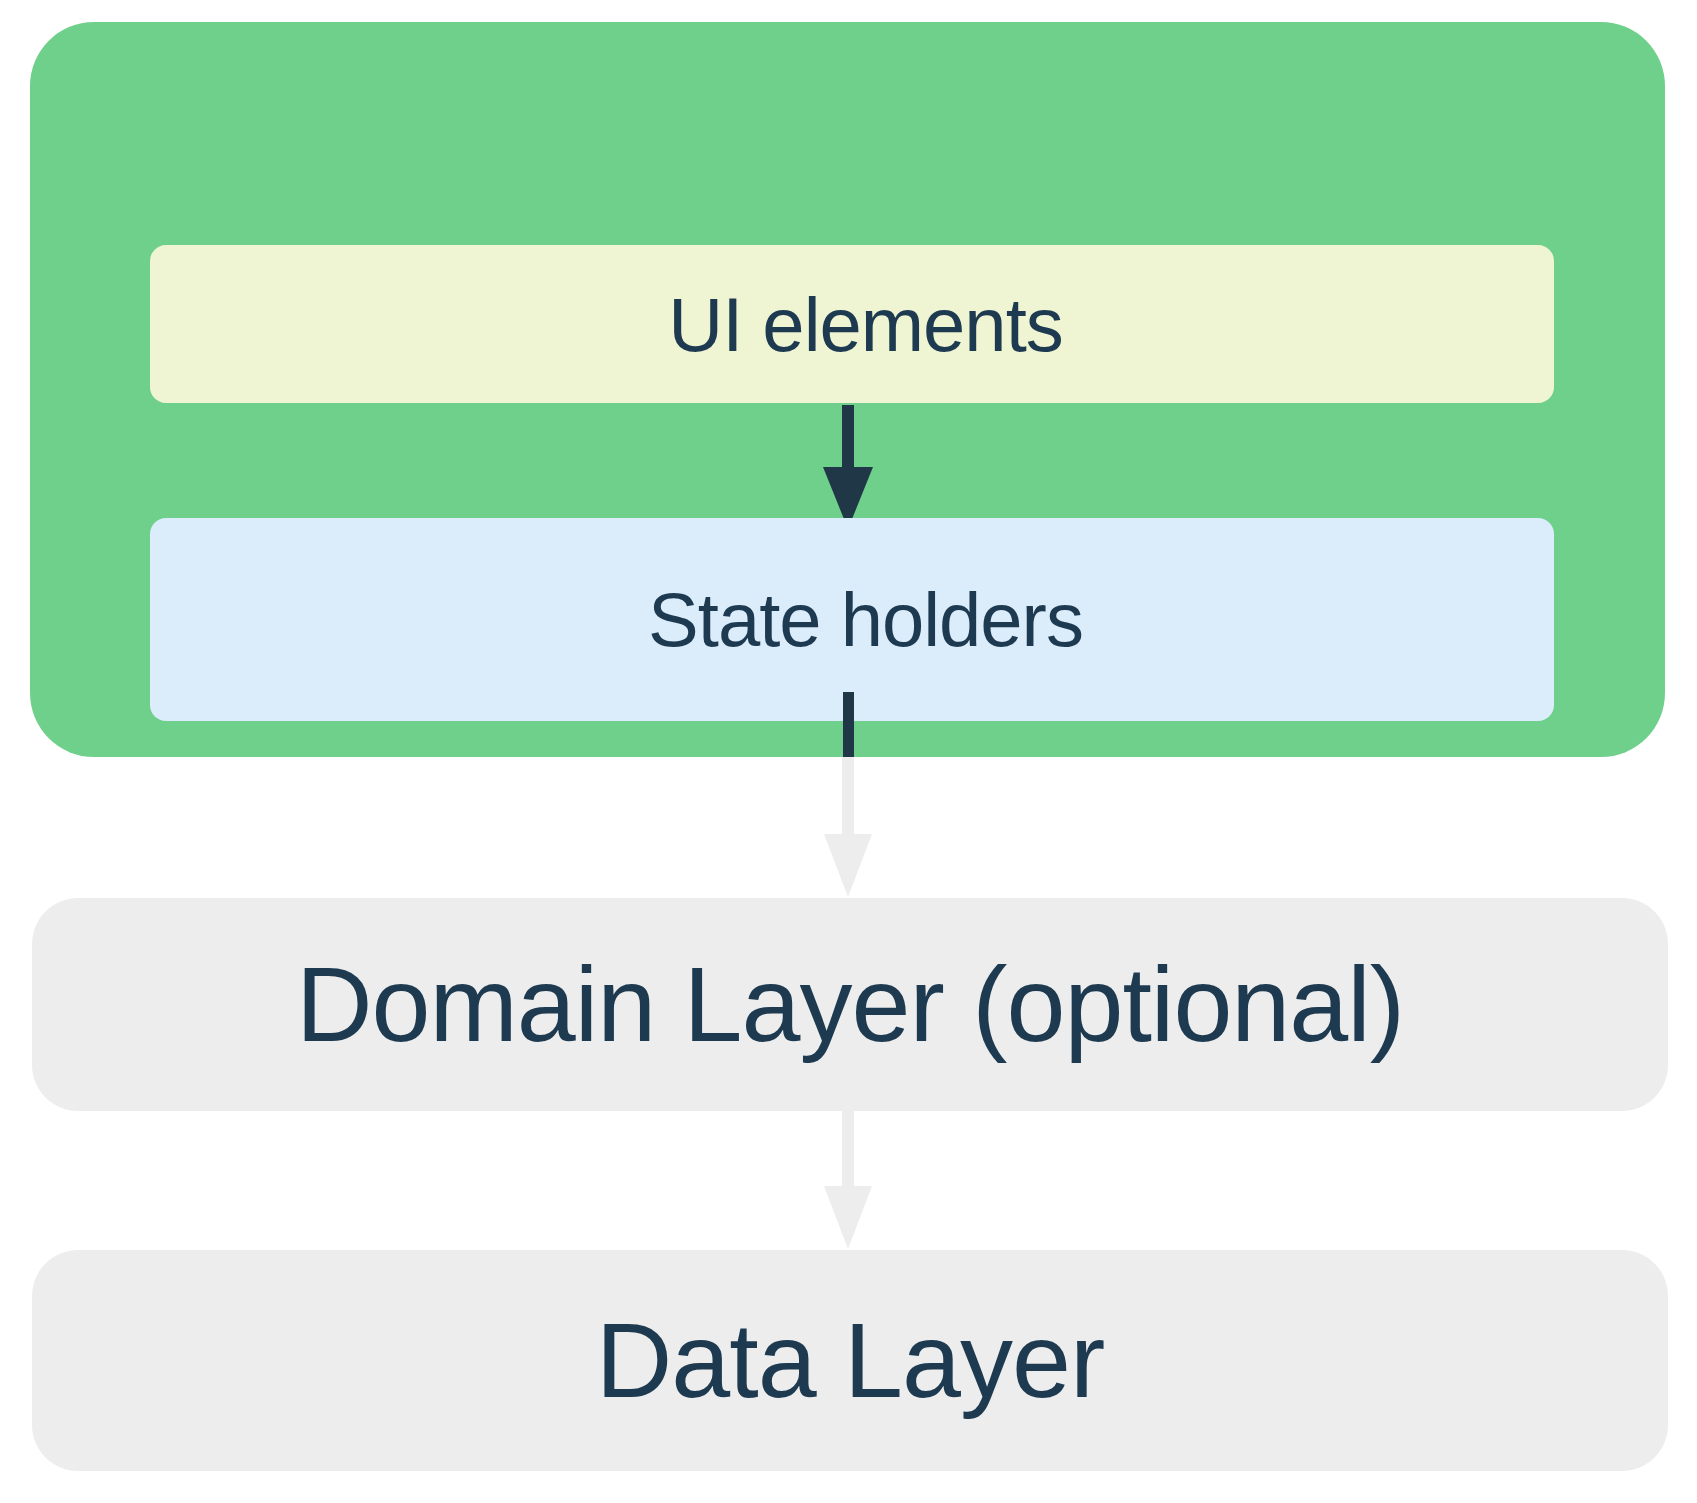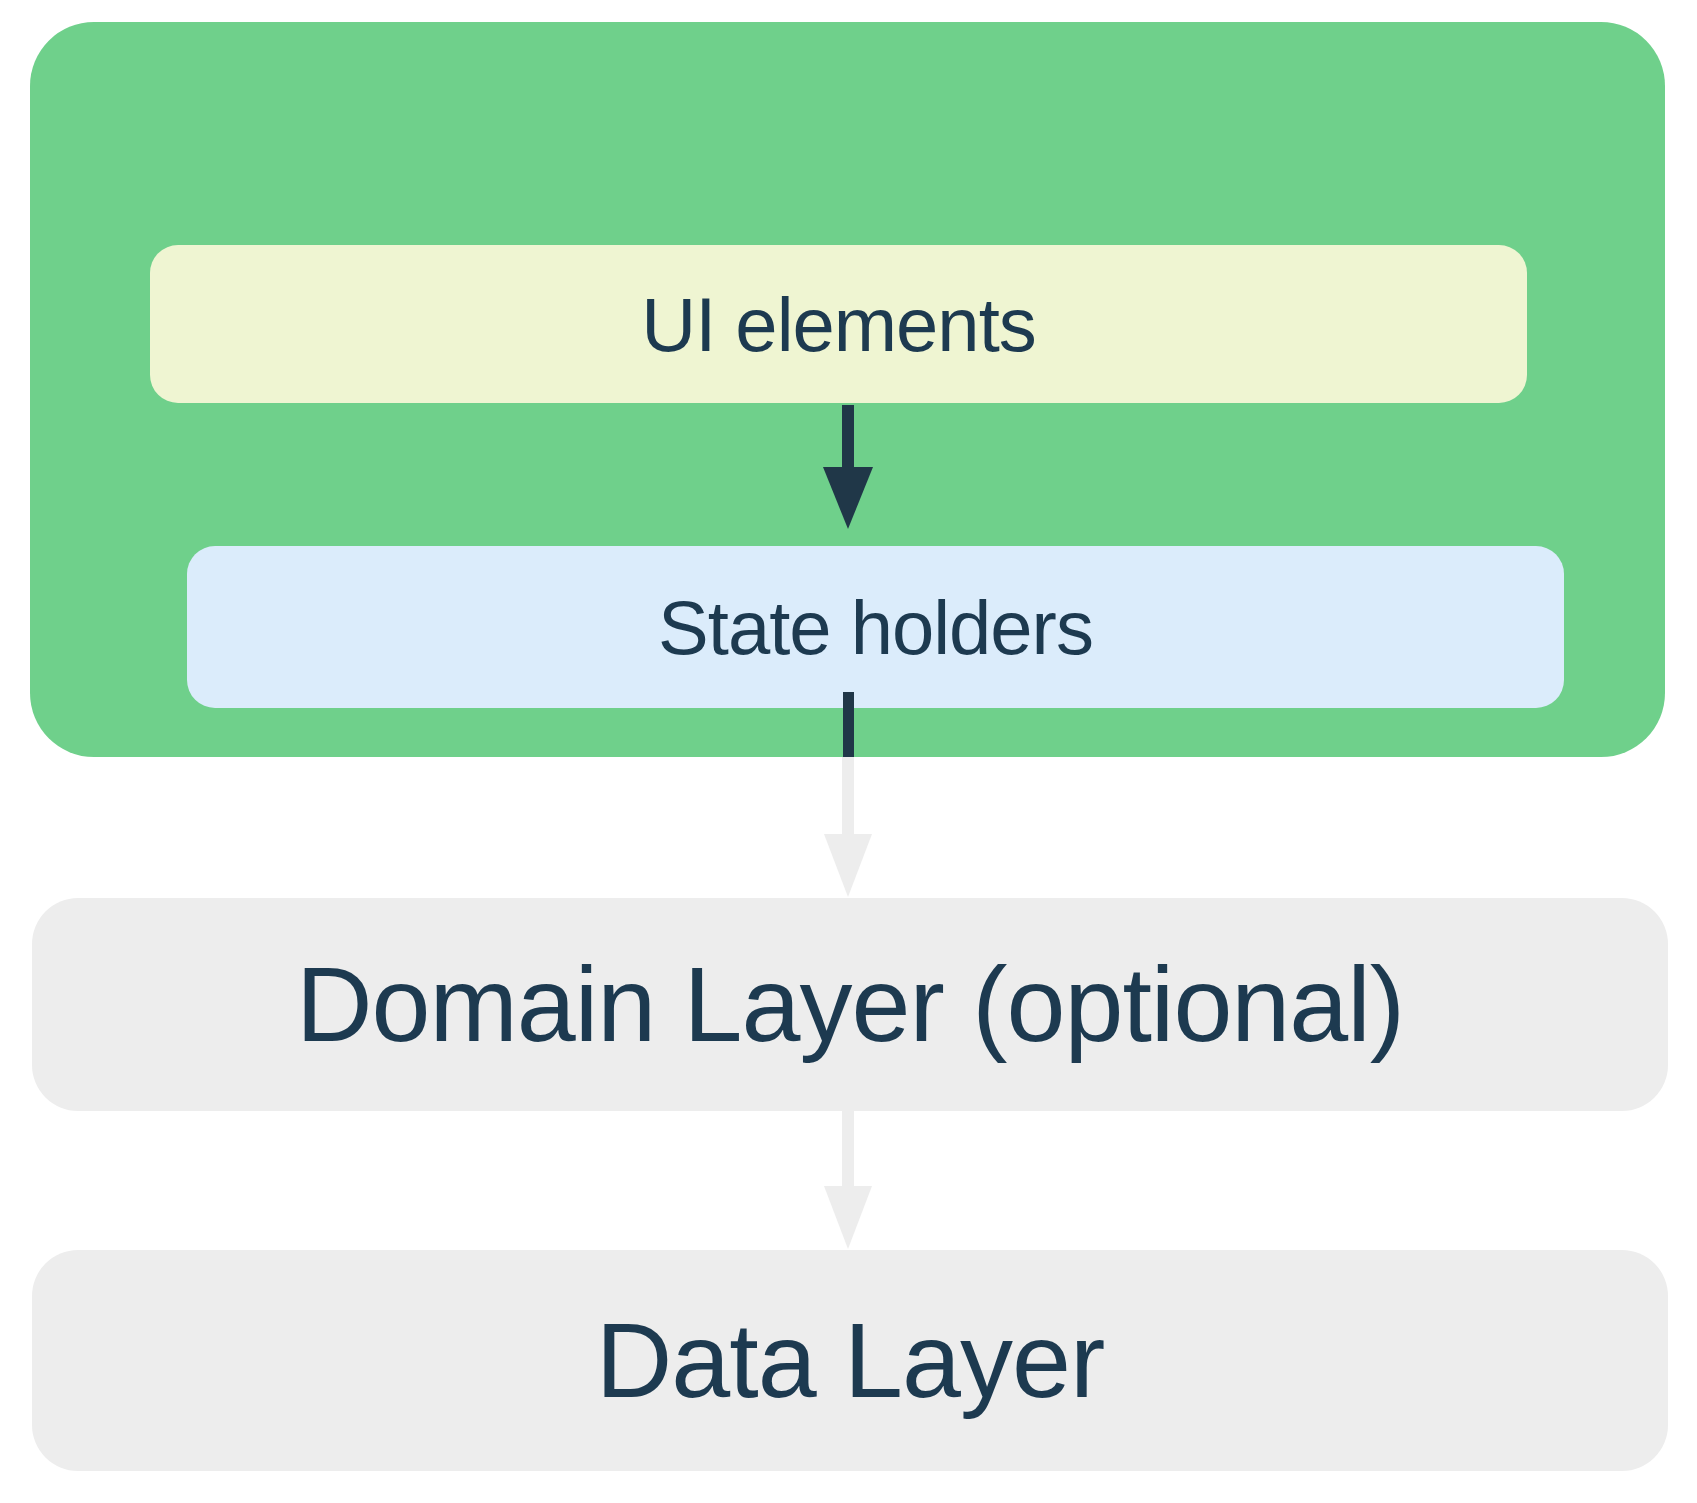--- a/index.html
+++ b/index.html
@@ -32,27 +32,28 @@
     letter-spacing: -1px;
     color: var(--title-text, #ffffff);
     white-space: nowrap;
   }
 
   
   .inner-box {
     position: absolute;
     left: 120px;
     width: 1377px;
-    border-radius: 28px;
+    border-radius: 16px;
     display: flex;
     align-items: center;
     justify-content: center;
+    padding-left: 27px;
   }
   .ui-elements-box { top: 223px; height: 158px; background: var(--ui-elements-bg, #eff5d2); }
-  .state-holders-box { top: 524px; height: 162px; background: var(--state-holders-bg, #dbecfb); margin-left: 37px; }
+  .state-holders-box { top: 496px; height: 203px; background: var(--state-holders-bg, #dbecfb); }
   .inner-label {
     font-size: 76px;
     letter-spacing: -1px;
     color: var(--text-dark, #1d3a50);
     white-space: nowrap;
   }
 
   
   .dark-arrow-shaft {
     left: 812px; top: 383px;

